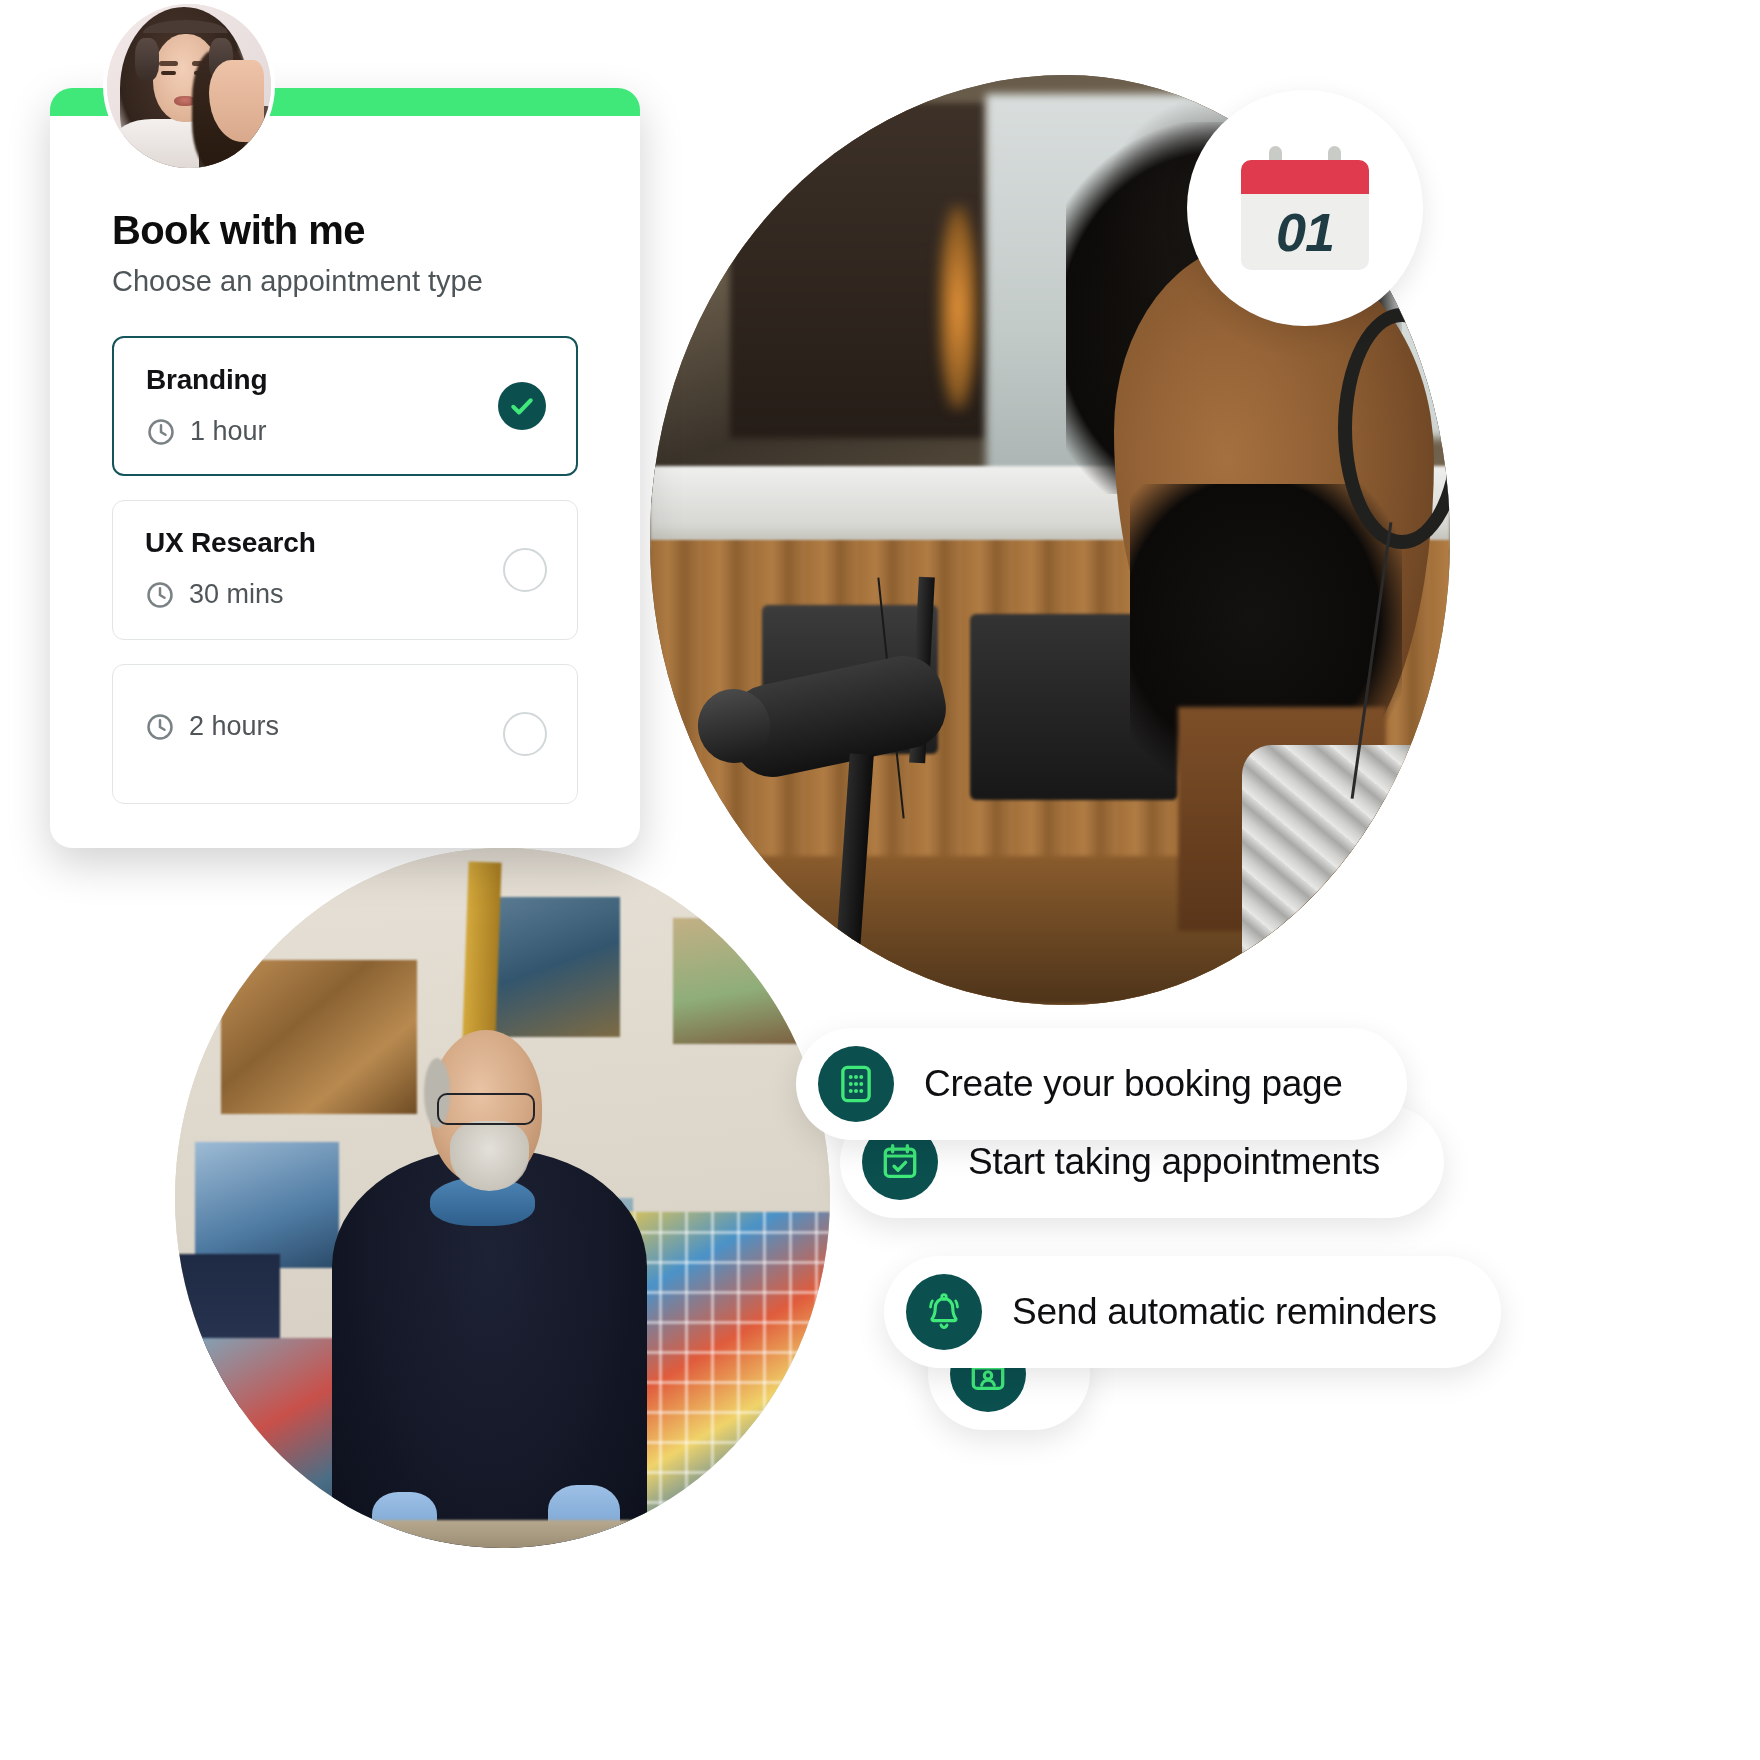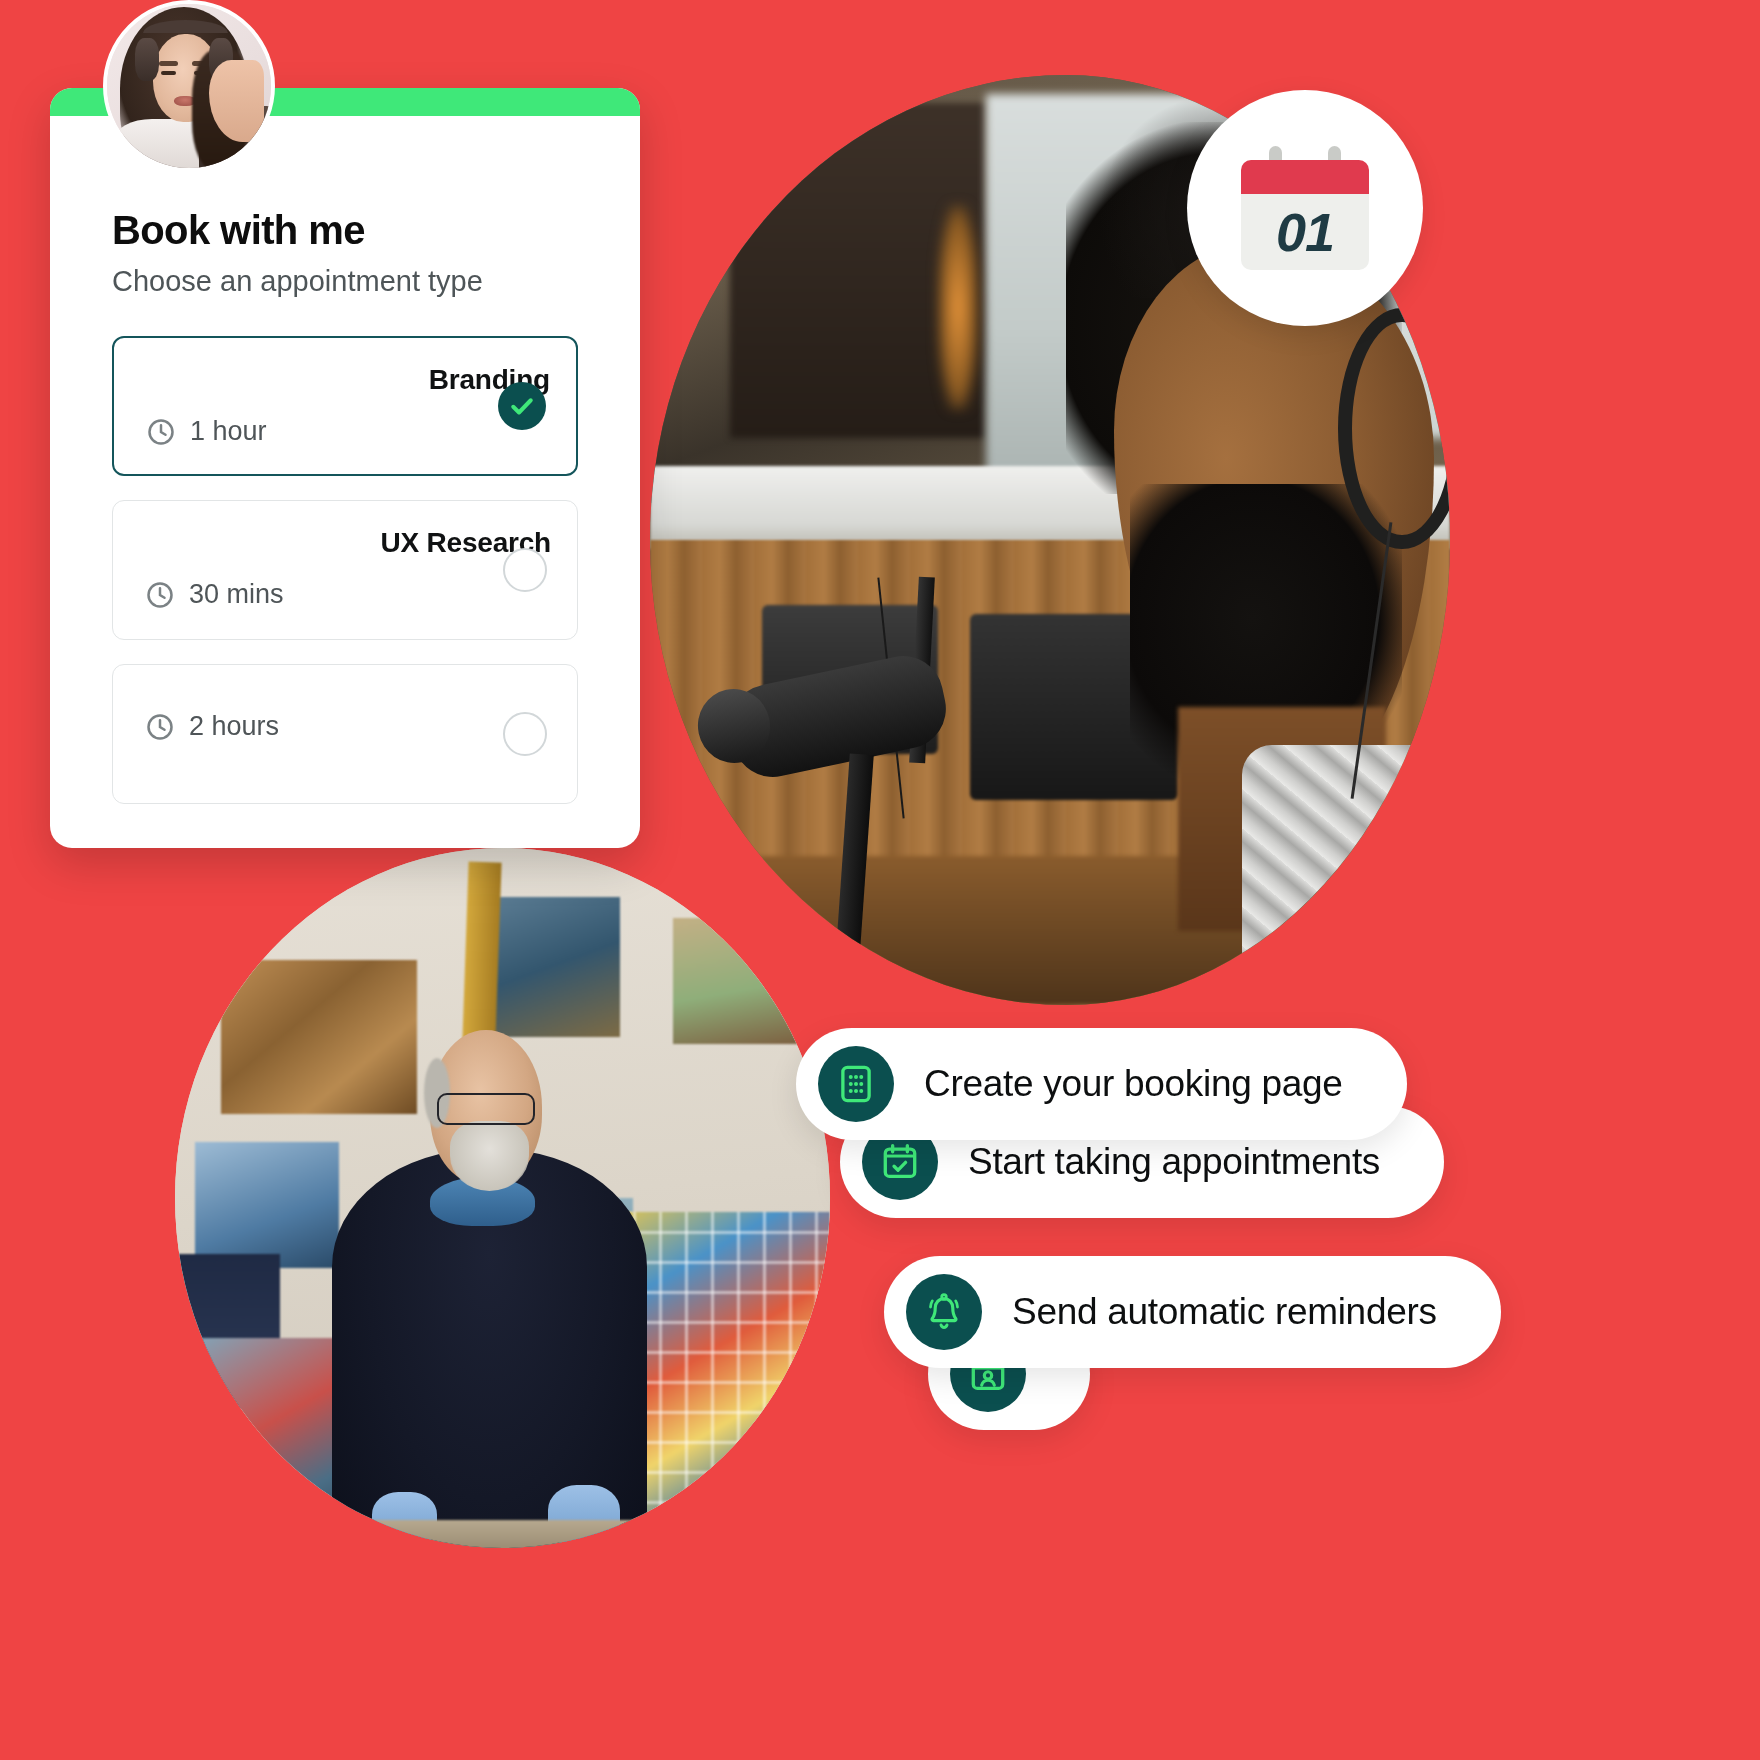--- a/index.html
+++ b/index.html
@@ -9,21 +9,21 @@
     height: 1760px;
     background: #000000;
     font-family: "Liberation Sans", sans-serif;
     overflow: hidden;
   }
 
   #stage {
     position: relative;
     width: 1760px;
     height: 1760px;
-    background: #ef4444;
+    background: #ffffff;
   }
 
   
   .photo-podcaster {
     position: absolute;
     left: 650px;
     top: 75px;
     width: 800px;
     height: 930px;
     border-radius: 52% 48% 48% 52% / 50% 50% 50% 50%;
@@ -181,21 +181,20 @@
 
   .appt-list { margin-top: 38px; }
   .appt-item {
     position: relative;
     border: 1px solid #e2e5e6;
     border-radius: 12px;
     padding: 26px 26px 26px 32px;
     margin-bottom: 24px;
     background: #fff;
     min-height: 140px;
-    text-align: right;
   }
   .appt-item.selected {
     border: 2px solid #14555b;
   }
   .appt-name {
     font-size: 28px;
     font-weight: 700;
     color: #101213;
     letter-spacing: -0.2px;
   }

